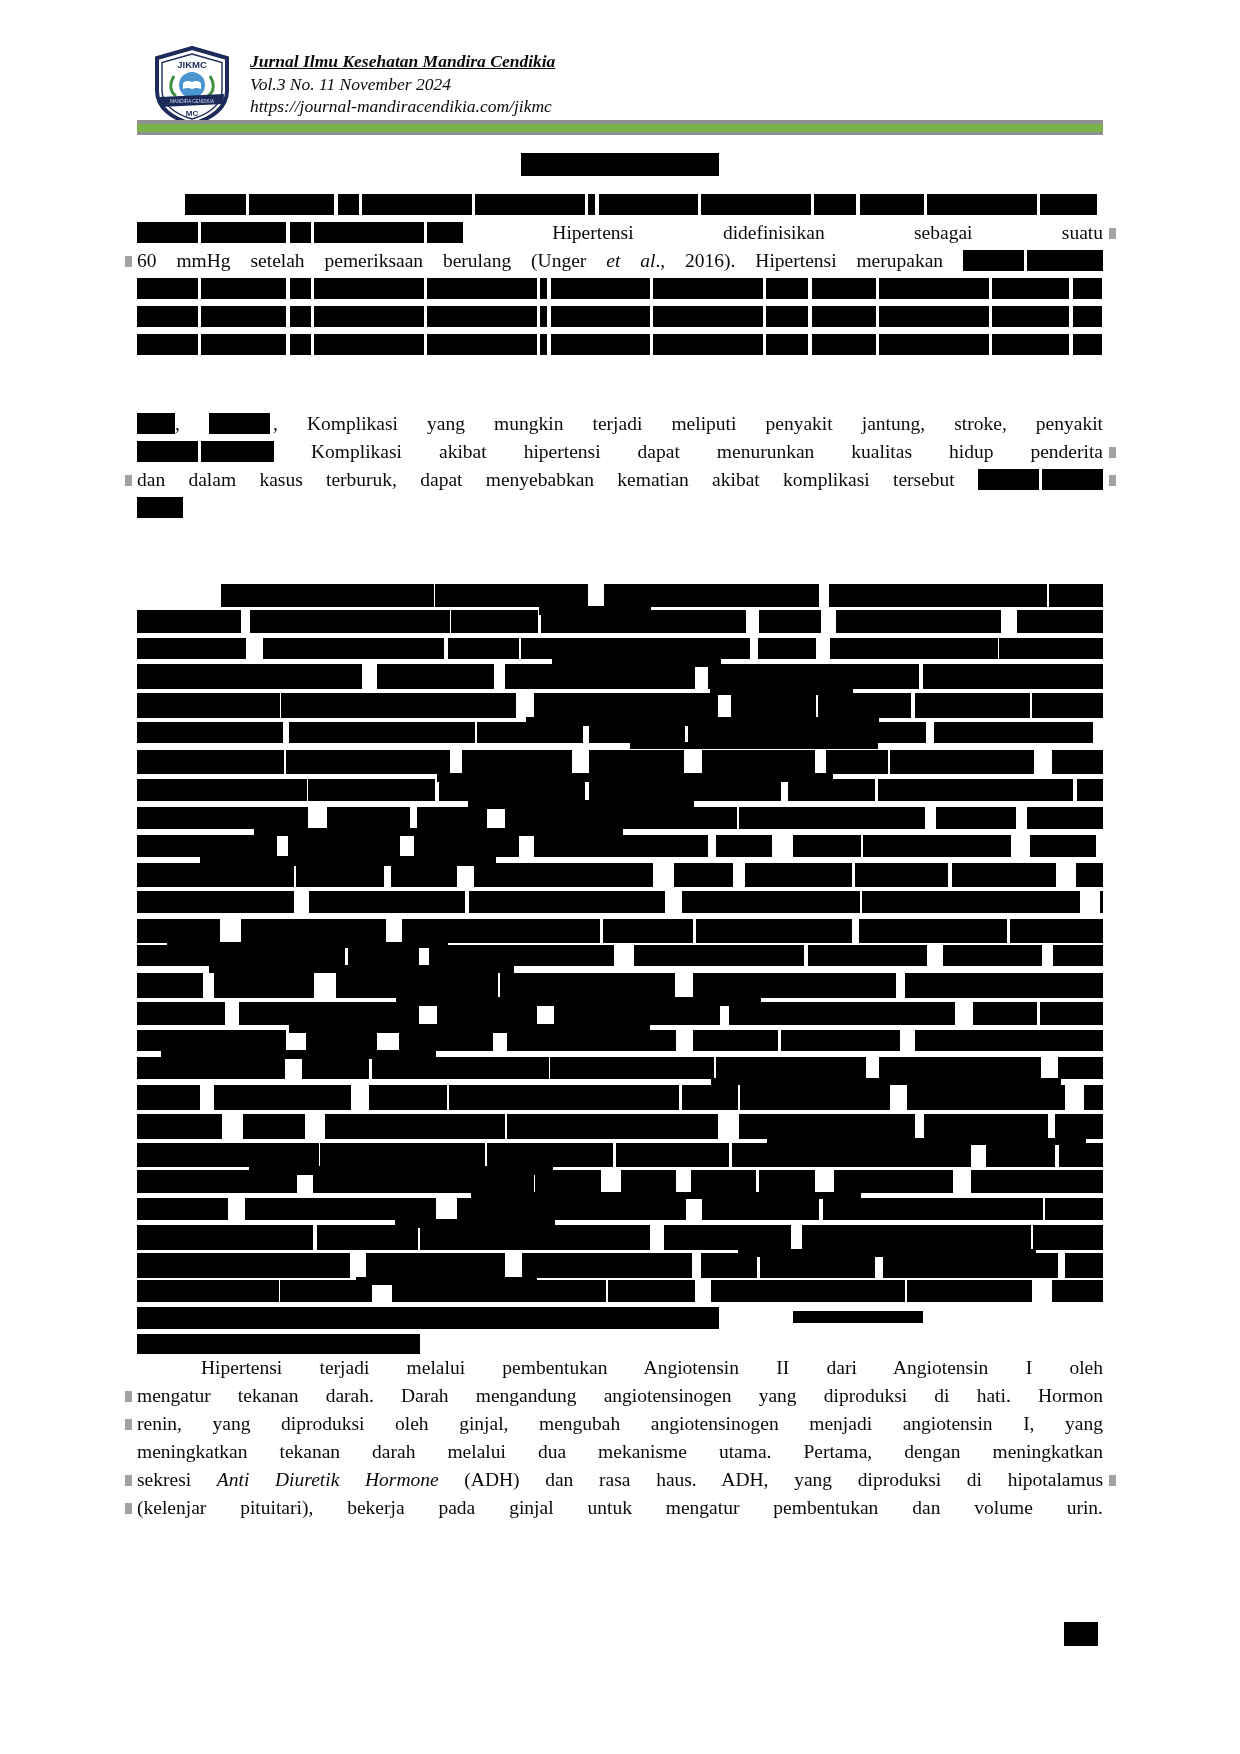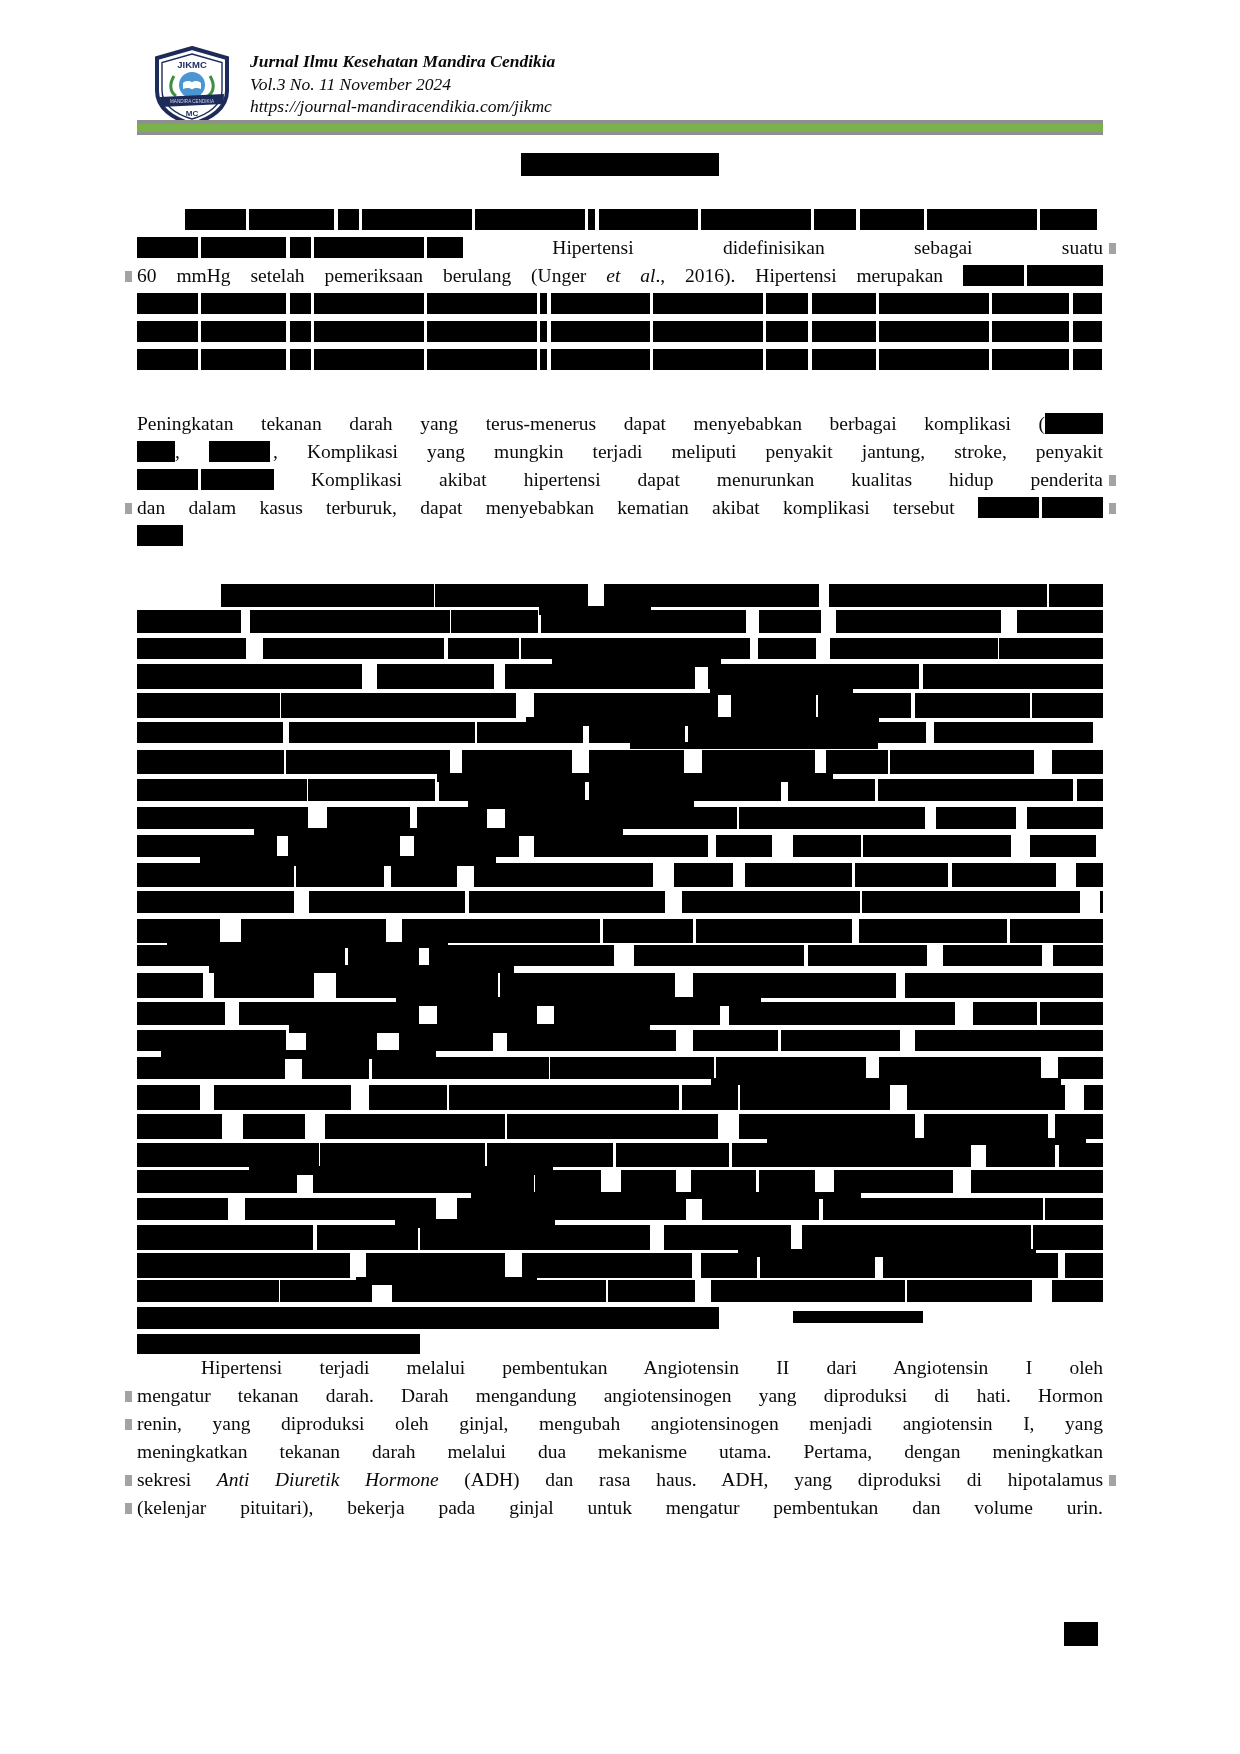--- a/index.html
+++ b/index.html
@@ -6,33 +6,33 @@
   .page {
     position:relative; width:1240px; height:1754px; margin:0 auto;
     background:#ffffff; overflow:hidden;
     font-family:"Liberation Serif", serif; color:#0a0a0a;
   }
 
   
   .header { position:absolute; left:150px; top:46px; display:flex; gap:16px; align-items:flex-start; }
   .logo { width:84px; height:80px; flex:0 0 auto; }
   .header-text { font-style:italic; font-size:17.5px; line-height:22.5px; padding-top:4px; }
-  .header-text .jname { font-weight:bold; }
+  .header-text .jname { font-weight:bold;text-decoration:underline; }
 
   .divider-bar {
     position:absolute; left:137px; top:120px; width:966px; height:15px;
     background:linear-gradient(180deg,#8f8f8f 0 4px,#79b24a 4px 12px,#8f8f8f 12px 15px);
   }
 
   
   .title-redact { position:absolute; left:521px; top:153px; width:198px; height:23px; background:#000; }
 
   
   .content { position:absolute; left:137px; width:966px; font-size:19.5px; }
-  #para-intro { top:206px; }
+  #para-intro { top:191px; }
   #para-komplikasi { top:410px; }
   #para-mekanisme { top:1354px; }
 
   .line {
     position:relative; height:28px; line-height:28px;
     text-align:justify; text-align-last:justify; white-space:normal;
   }
   .line.noj { text-align:left; text-align-last:auto; }
   .it { font-style:italic; }
 
@@ -89,21 +89,20 @@
 
   <div class="content" id="para-intro">
       <div class="line noj" style="text-indent: 48px;"><span class="redact" style="width: 912px;"></span></div>
       <div class="line mr"><span class="redact" style="width: 326px;"></span><span> Hipertensi didefinisikan sebagai suatu</span></div>
       <div class="line ml"><span>60 mmHg setelah pemeriksaan berulang (Unger </span><span class="it">et al</span><span>., 2016). Hipertensi merupakan </span><span class="redact" style="width: 140px;"></span></div>
       <div class="line noj"><span class="redact" style="width: 966px;"></span></div>
       <div class="line noj"><span class="redact" style="width: 966px;"></span></div>
       <div class="line noj"><span class="redact" style="width: 966px;"></span></div>
     </div>
   <div class="content" id="para-komplikasi">
-      <div class="line"><span>Peningkatan tekanan darah yang terus-menerus dapat menyebabkan berbagai komplikasi (</span><span class="redact" style="width: 58px;"></span></div>
       <div class="line"><span class="redact" style="width: 38px;"></span><span>, </span><span class="redact" style="width: 64px;"></span><span>, Komplikasi yang mungkin terjadi meliputi penyakit jantung, stroke, penyakit</span></div>
       <div class="line mr"><span class="redact" style="width: 137px;"></span><span> Komplikasi akibat hipertensi dapat menurunkan kualitas hidup penderita</span></div>
       <div class="line ml mr"><span>dan dalam kasus terburuk, dapat menyebabkan kematian akibat komplikasi tersebut </span><span class="redact" style="width: 125px;"></span></div>
       <div class="line noj"><span class="redact" style="width: 46px;"></span></div>
     </div>
 
   <div id="bigredact">
       <div class="bseg" style="left: 84px; top: 0px; width: 212.7px; height: 23px;"></div>
       <div class="bseg" style="left: 298.2px; top: 0px; width: 152.4px; height: 23px;"></div>
       <div class="bseg" style="left: 466.6px; top: 0px; width: 215.1px; height: 23px;"></div>

